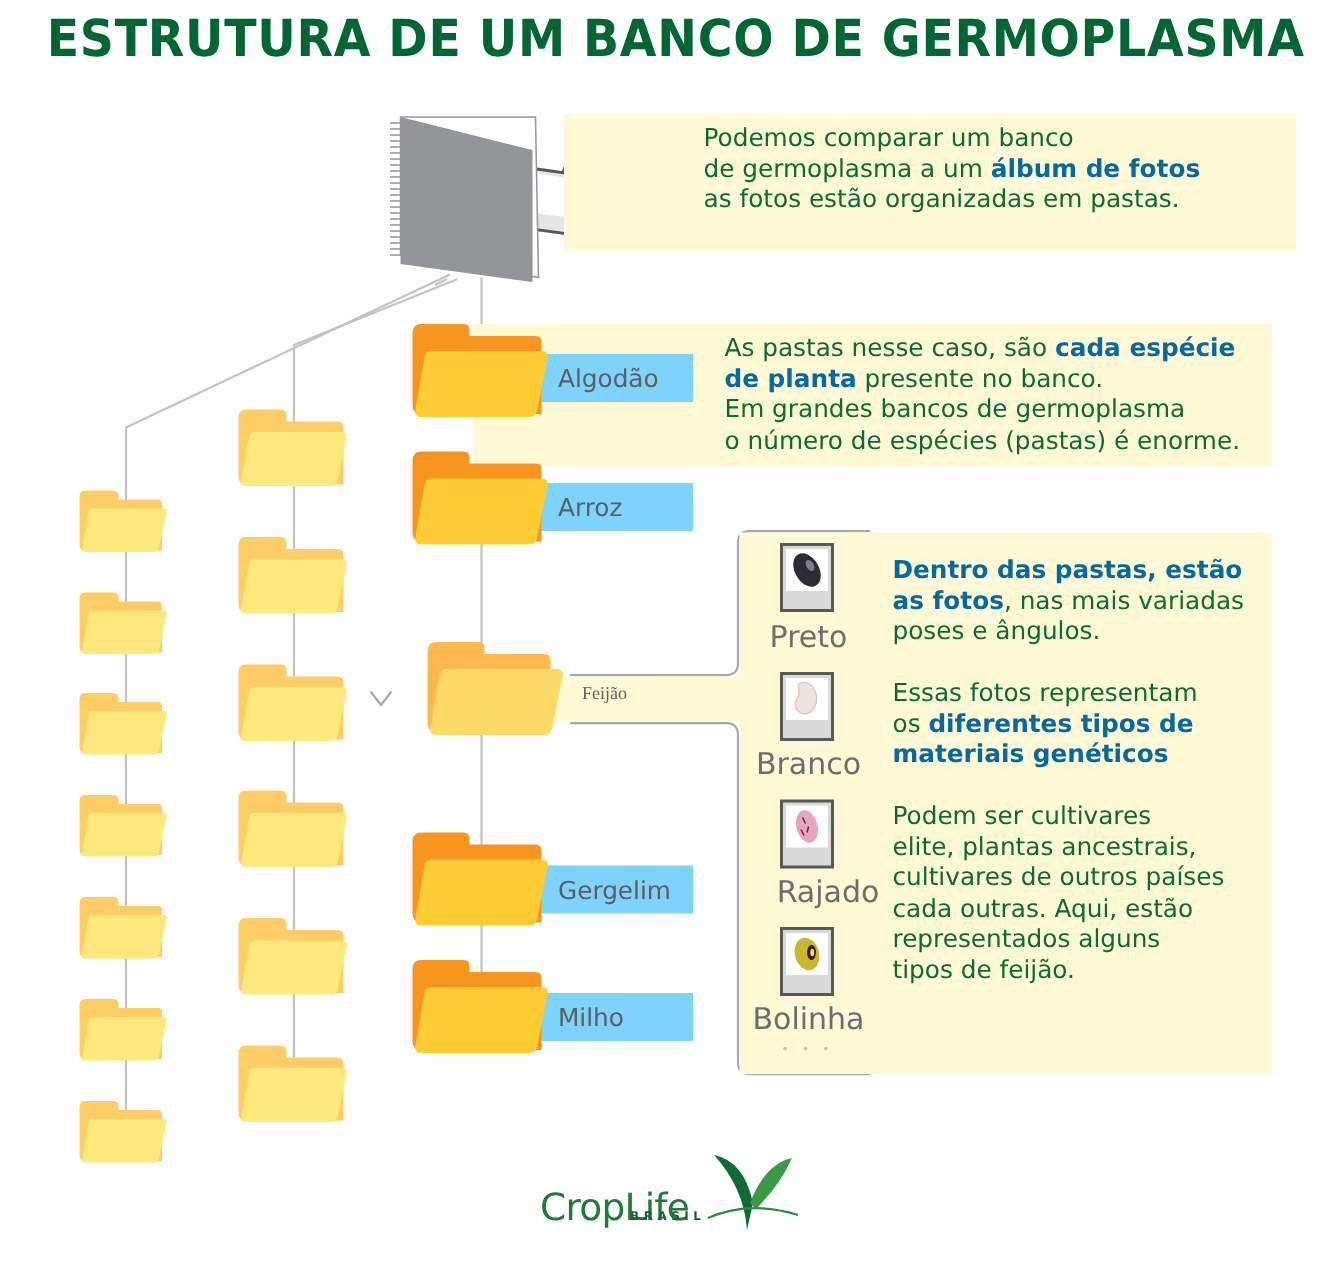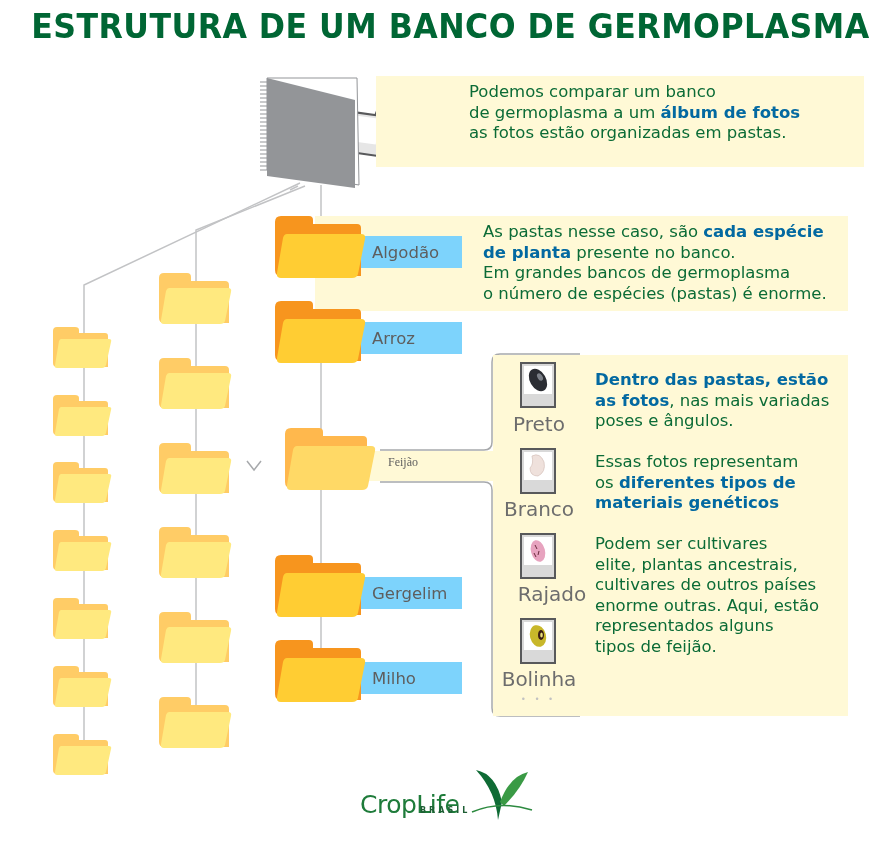--- a/index.html
+++ b/index.html
@@ -116,21 +116,21 @@
     <span class="ln"><b>as fotos</b><span>, nas mais variadas</span></span>
     <span class="ln"><span>poses e ângulos.</span></span>
     <span class="ln">&nbsp;</span>
     <span class="ln"><span>Essas fotos representam</span></span>
     <span class="ln"><span>os </span><b>diferentes tipos de</b></span>
     <span class="ln"><b>materiais genéticos</b></span>
     <span class="ln">&nbsp;</span>
     <span class="ln"><span>Podem ser cultivares</span></span>
     <span class="ln"><span>elite, plantas ancestrais,</span></span>
     <span class="ln"><span>cultivares de outros países</span></span>
-    <span class="ln"><span>enorme outras. Aqui, estão</span></span>
+    <span class="ln"><span>cada outras. Aqui, estão</span></span>
     <span class="ln"><span>representados alguns</span></span>
     <span class="ln"><span>tipos de feijão.</span></span>
   </div>
 </div>
 
 <svg class="abs" style="left:520px;top:362px;" width="40" height="48">
   <rect x="1" y="1" width="34" height="44" fill="#d9d9d9" stroke="#58595b" stroke-width="2"></rect>
   <rect x="4" y="4" width="28" height="28" fill="#ffffff"></rect>
   <ellipse cx="18" cy="18" rx="8" ry="12" transform="rotate(-30 18 18)" fill="#2b2d33"></ellipse>
   <ellipse cx="20" cy="15" rx="2.5" ry="4" transform="rotate(-30 20 15)" fill="#7c8088"></ellipse>

